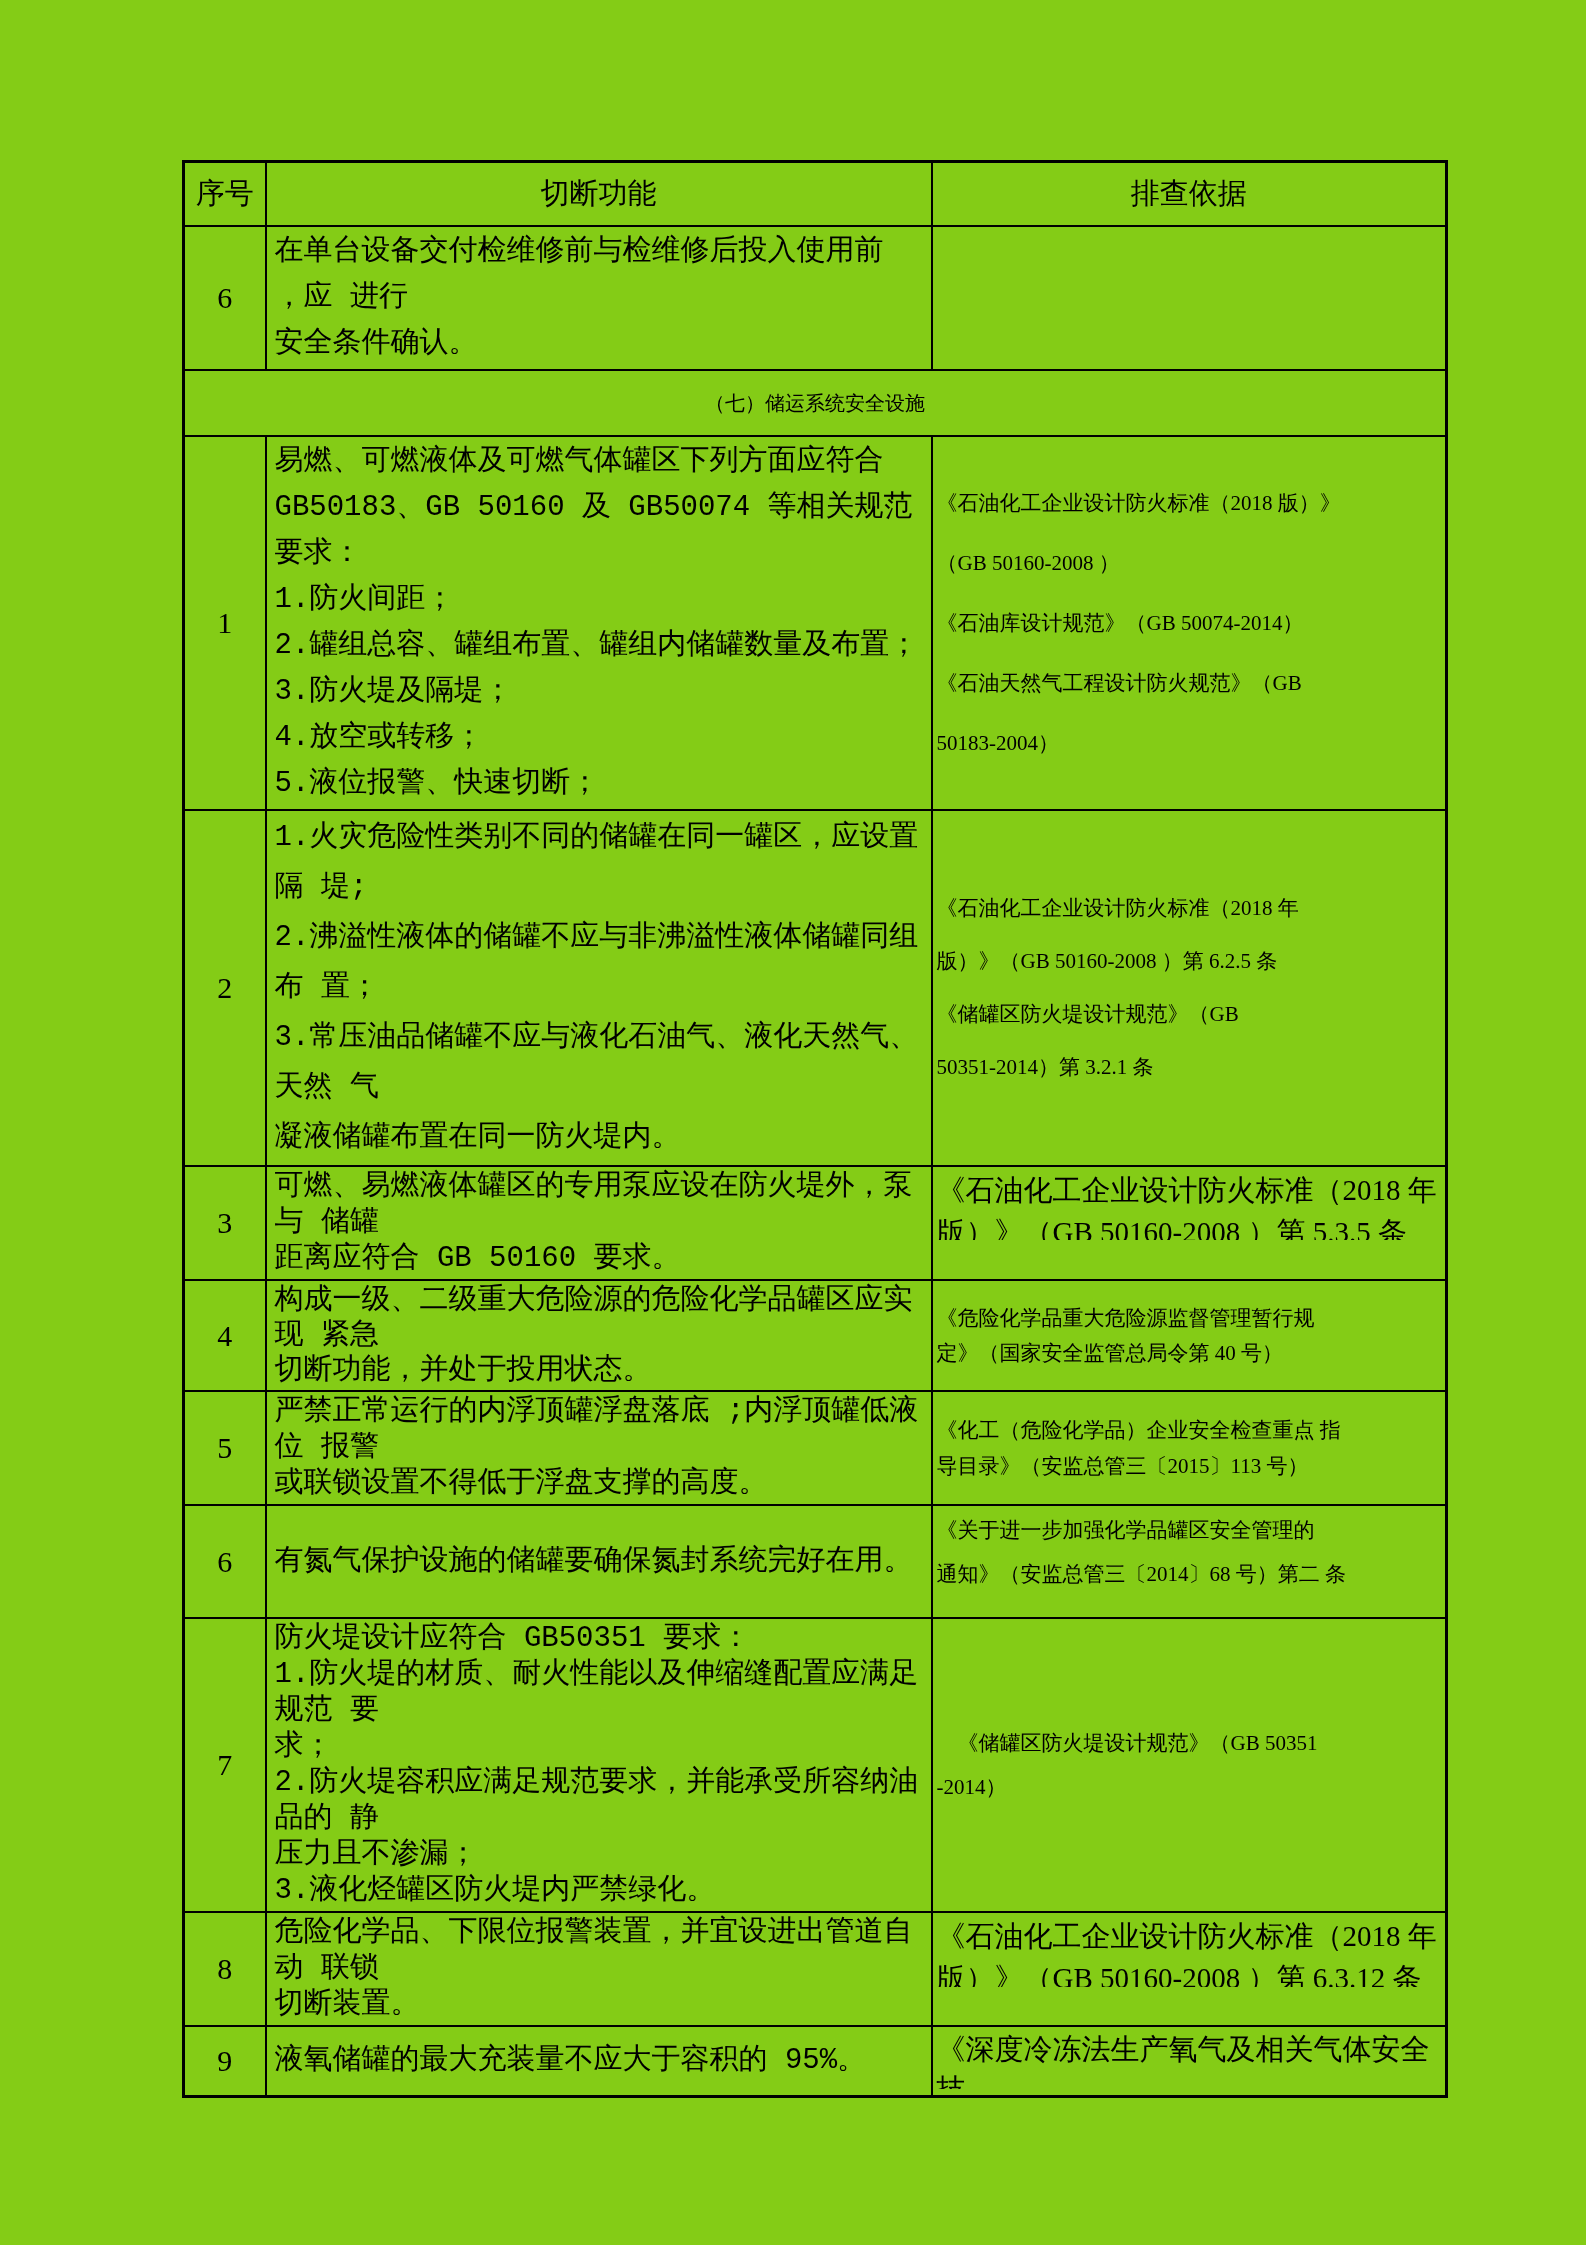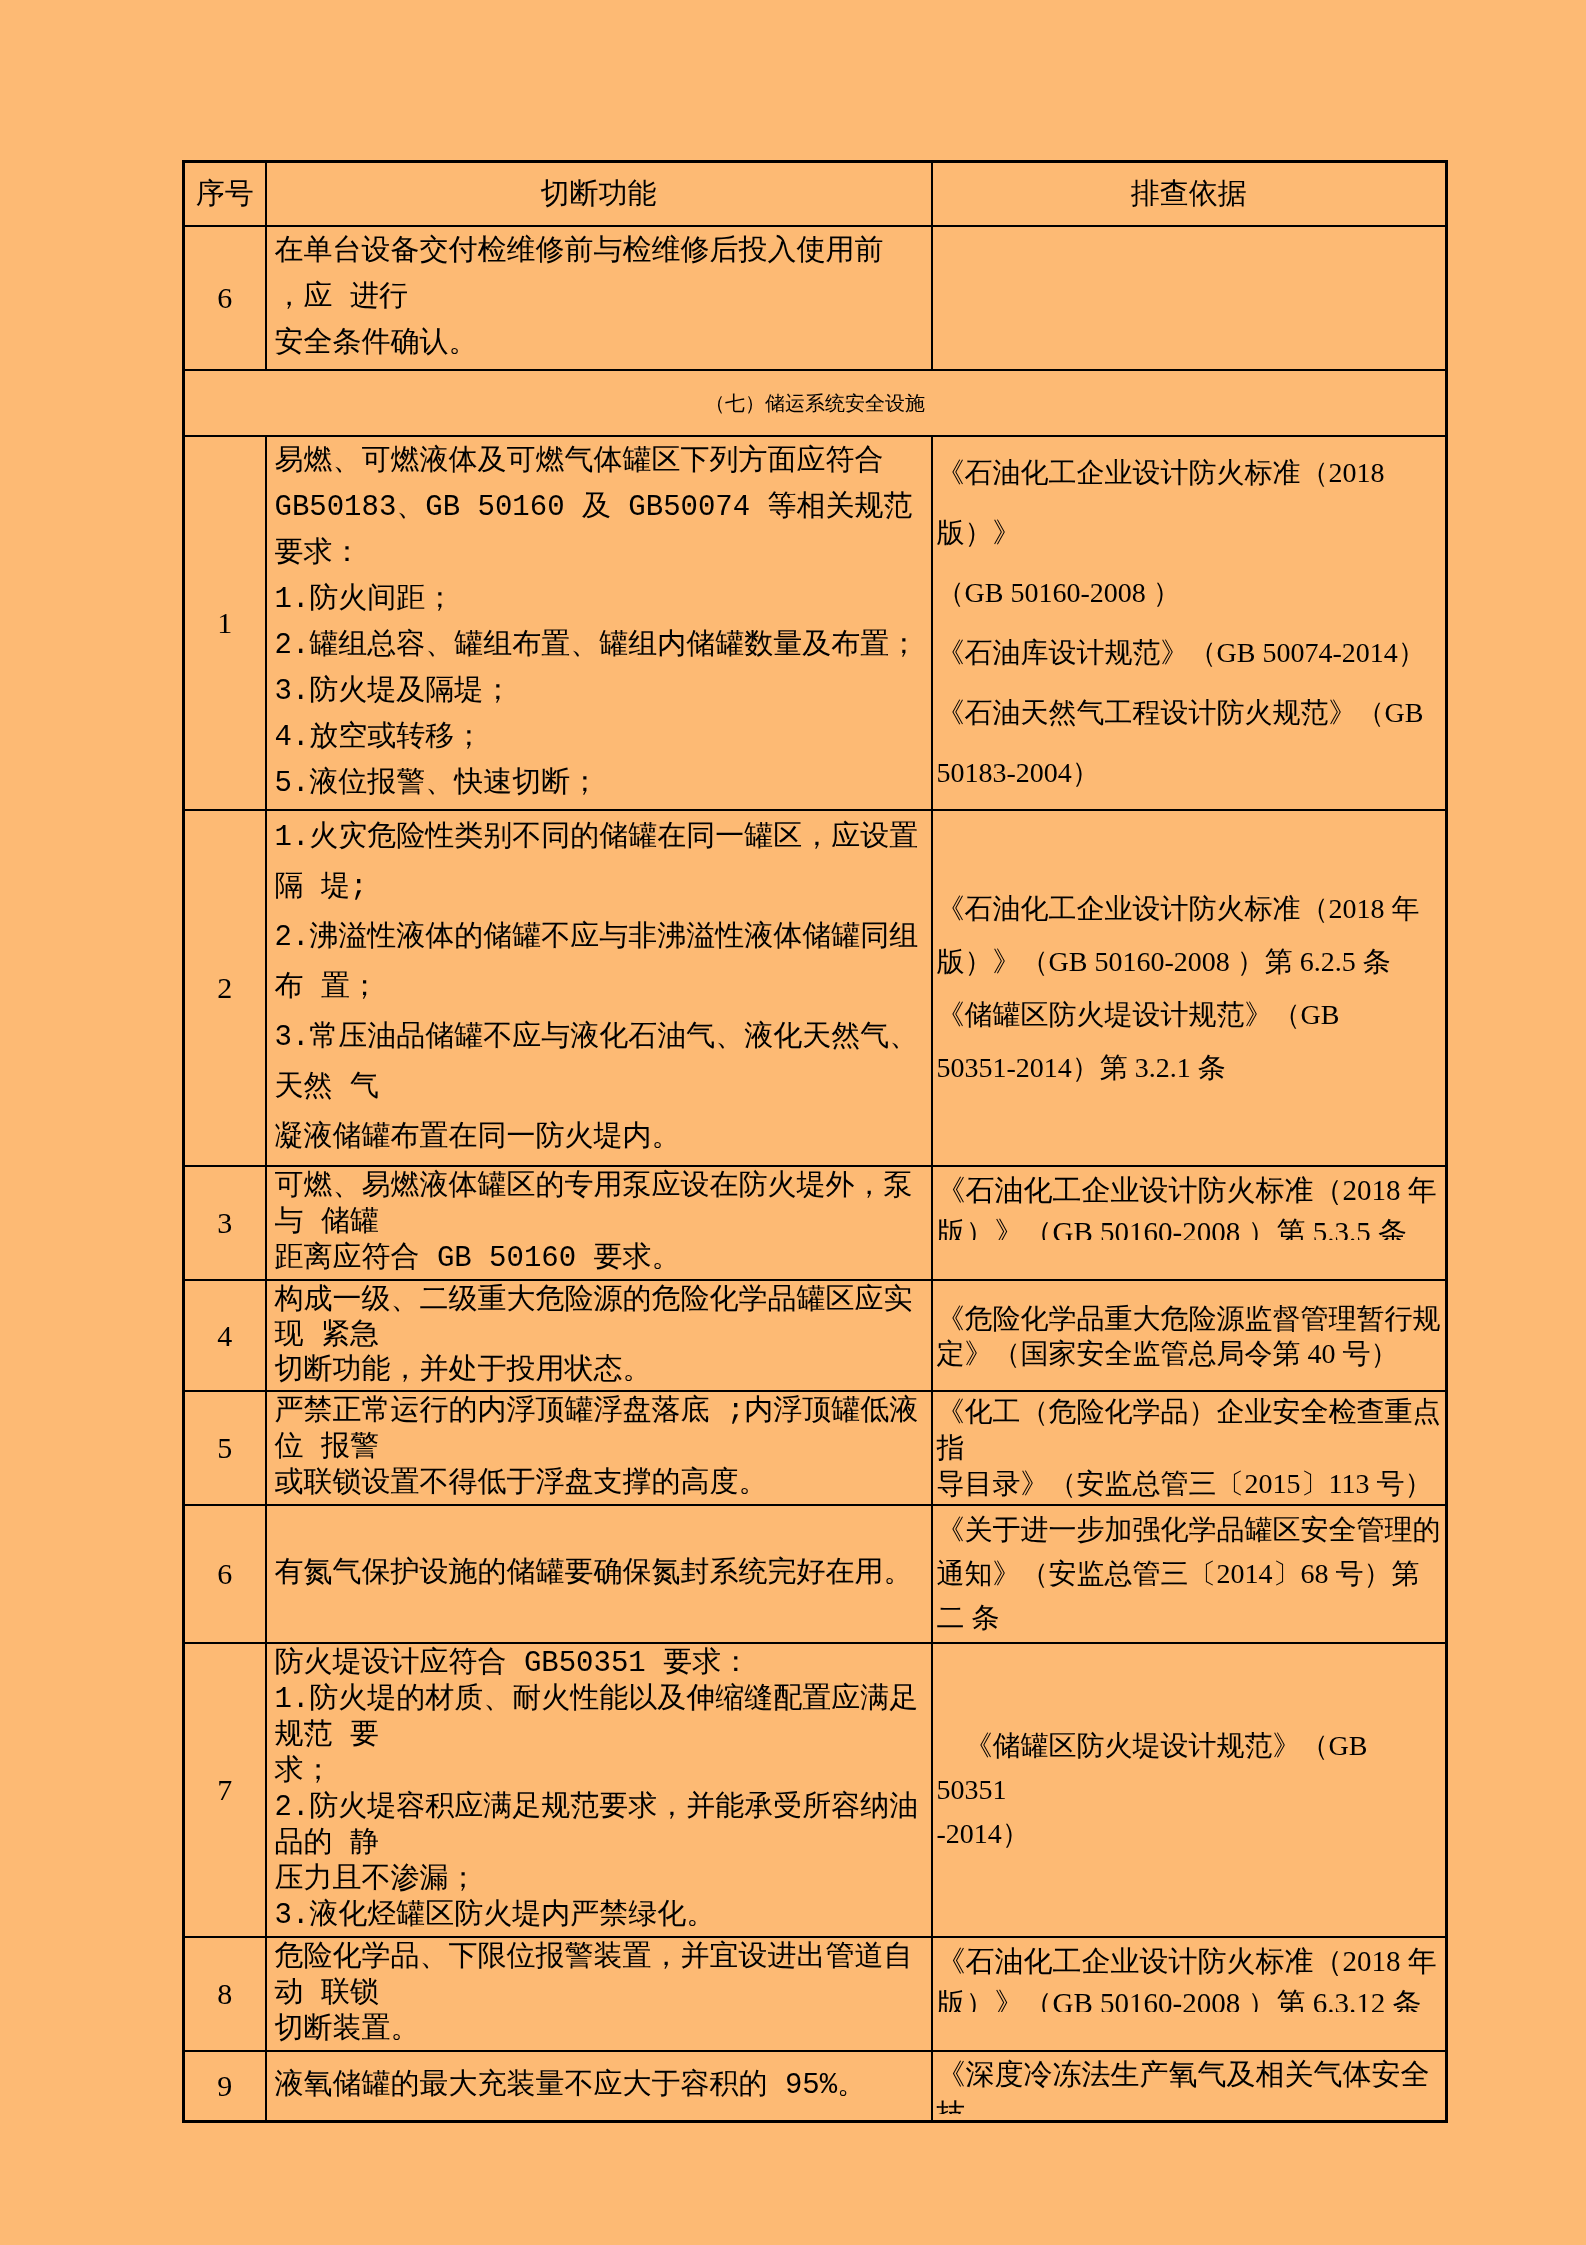--- a/index.html
+++ b/index.html
@@ -1,27 +1,27 @@
 <!DOCTYPE html>
 <html><head>
 <meta charset="utf-8">
 <style>
   html,body { margin:0; padding:0; background:#ffffff; }
   body { width:1586px; height:2245px; position:relative; color:#000;
          font-family:"Liberation Serif","DejaVu Serif",serif; }
-  .page { position:relative; width:1586px; height:2245px; background:#fdba74; overflow:hidden; }
+  .page { position:relative; width:1586px; height:2245px; background:#84cc16; overflow:hidden; }
 
   table.doc { position:absolute; left:182px; top:160px; width:1263px;
               border-collapse:collapse; table-layout:fixed;
               border:3px solid #000; }
   td, th { border:2px solid #000; padding:0; vertical-align:middle; overflow:hidden;
            font-weight:normal; }
   .num   { text-align:center; font-size:30px; }
   .cell  { font-size:29px; white-space:pre-wrap; padding:2px 8px; overflow-wrap:break-word;font-family:Liberation Mono, monospace; }
-  .bcell { font-size:28px; white-space:pre-wrap; padding:2px 4px; overflow-wrap:break-word; }
+  .bcell { font-size:21px; white-space:pre-wrap; padding:2px 4px; overflow-wrap:break-word; }
   .hdr   { text-align:center; font-size:29px; }
   .sec   { text-align:center; font-size:20px; }
 
   
   .lh60{line-height:60px} .lh53{line-height:53px} .lh50{line-height:50px} .lh46{line-height:46px} .lh44{line-height:44px}
   .lh42{line-height:42px} .lh40{line-height:40px} .lh36{line-height:36px} .lh35{line-height:35px}
 
   
   .rh62 td,.rh62 th{height:62px} .rh118 td{height:118px} .rh64 td{height:64px}
   .rh328 td{height:328px} .rh218 td{height:218px} .rh75 td{height:75px}

